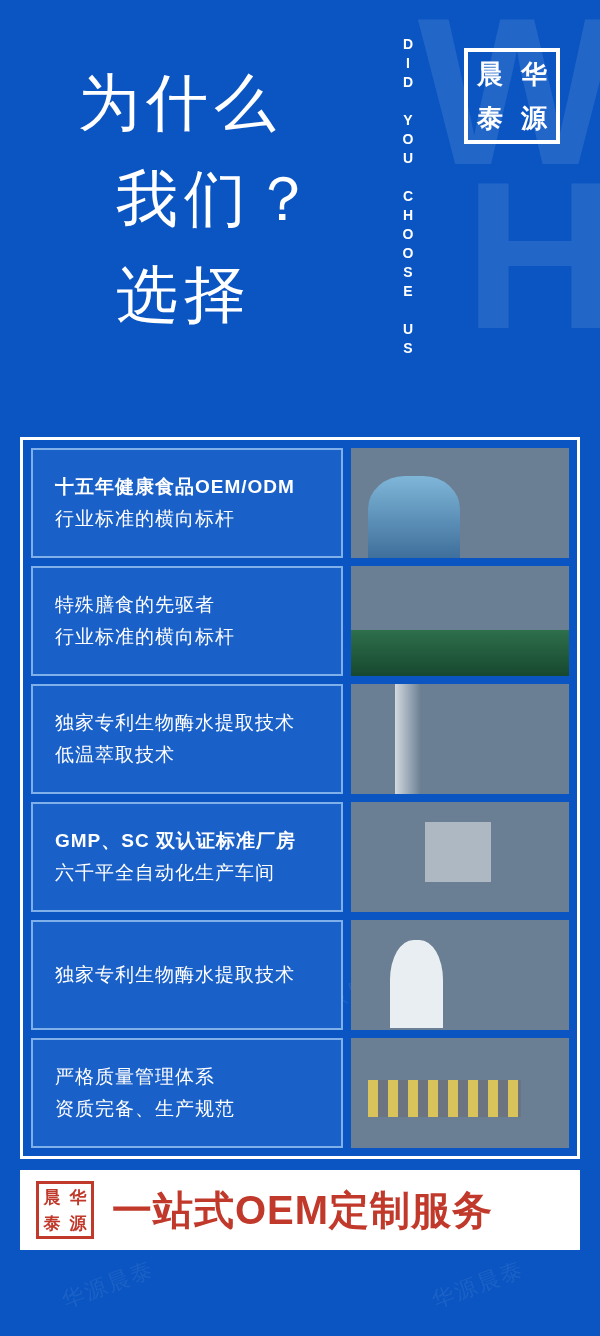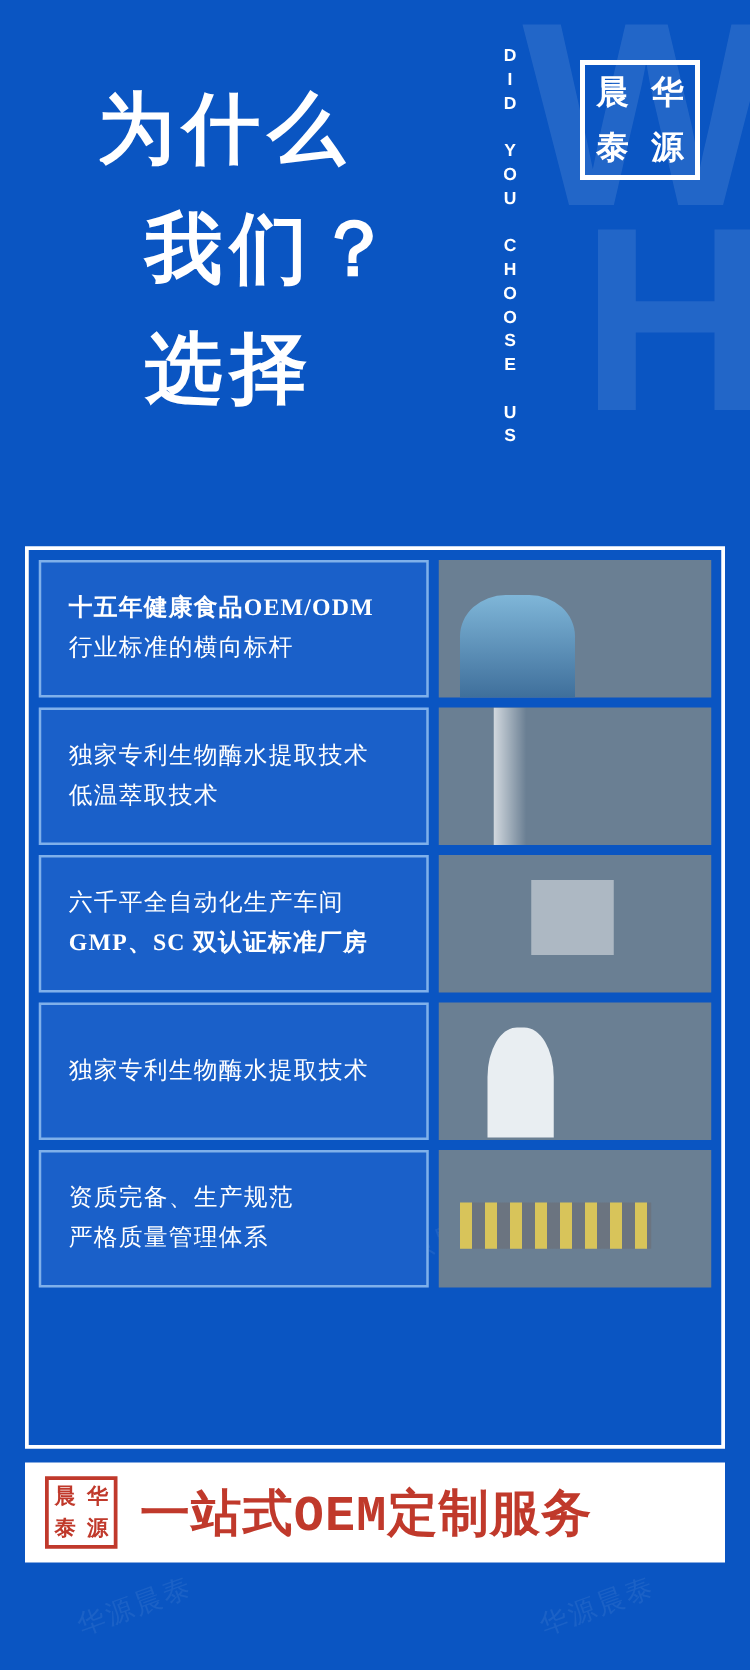--- a/index.html
+++ b/index.html
@@ -59,21 +59,21 @@
   }
   .title-block {
     position: absolute;
     left: 78px;
     top: 55px;
     width: 300px;
   }
   .title-line {
     color: #ffffff;
     font-family: "DejaVu Serif", serif;
-    font-weight: bold;
+    font-weight: normal;
     font-size: 62px;
     line-height: 96px;
     letter-spacing: 6px;
     white-space: nowrap;
   }
   .title-line.l2 { padding-left: 38px; }
   .title-line.l3 { padding-left: 38px; }
 
   .vertical-en {
     position: absolute;
@@ -142,21 +142,21 @@
     background: #1a60c9;
     border: 2px solid #7fb0ea;
     box-sizing: border-box;
     display: flex;
     flex-direction: column;
     justify-content: center;
     padding-left: 22px;
   }
   .row .text-cell .ln {
     color: #ffffff;
-    font-family: Liberation Serif, serif;
+    font-family: Liberation Sans, sans-serif;
     font-size: 19px;
     line-height: 32px;
     letter-spacing: 1px;
     white-space: nowrap;
   }
   .row .text-cell .ln.bold { font-weight: bold; }
 
   .row .img-cell {
     flex: 1;
     margin-left: 8px;
@@ -224,21 +224,21 @@
     line-height: 1;
   }
   .footer .seal-red .s1 { grid-column: 2; grid-row: 1; }
   .footer .seal-red .s2 { grid-column: 1; grid-row: 1; }
   .footer .seal-red .s3 { grid-column: 2; grid-row: 2; }
   .footer .seal-red .s4 { grid-column: 1; grid-row: 2; }
 
   .footer .slogan {
     margin-left: 18px;
     color: #c0392b;
-    font-family: Liberation Mono, monospace;
+    font-family: Liberation Sans, sans-serif;
     font-weight: bold;
     font-size: 40px;
     letter-spacing: 1px;
     white-space: nowrap;
   }
 </style>
 </head>
 <body>
 
 <div class="bg"></div>
@@ -275,48 +275,55 @@
 <div class="list-frame">
 
   <div class="row">
     <div class="text-cell">
       <div class="ln bold">十五年健康食品OEM/ODM</div>
       <div class="ln">行业标准的横向标杆</div>
     </div>
     <div class="img-cell ph1"></div>
   </div>
 
+  <div class="row">
+    <div class="text-cell">
+      <div class="ln">特殊膳食的先驱者</div>
+      <div class="ln">行业标准的横向标杆</div>
+    </div>
+    <div class="img-cell ph2"></div>
+  </div>
 
   <div class="row">
     <div class="text-cell">
       <div class="ln">独家专利生物酶水提取技术</div>
       <div class="ln">低温萃取技术</div>
     </div>
     <div class="img-cell ph3"></div>
   </div>
 
   <div class="row">
     <div class="text-cell">
+      <div class="ln bold">GMP、SC 双认证标准厂房</div>
       <div class="ln">六千平全自动化生产车间</div>
-      <div class="ln bold">GMP、SC 双认证标准厂房</div>
     </div>
     <div class="img-cell ph4"></div>
   </div>
 
   <div class="row">
     <div class="text-cell">
       <div class="ln">独家专利生物酶水提取技术</div>
     </div>
     <div class="img-cell ph5"></div>
   </div>
 
   <div class="row">
     <div class="text-cell">
+      <div class="ln">严格质量管理体系</div>
       <div class="ln">资质完备、生产规范</div>
-      <div class="ln">严格质量管理体系</div>
     </div>
     <div class="img-cell ph6"></div>
   </div>
 
 </div>
 
 <div class="footer">
   <div class="seal-red">
     <div class="s1">华</div>
     <div class="s2">晨</div>

